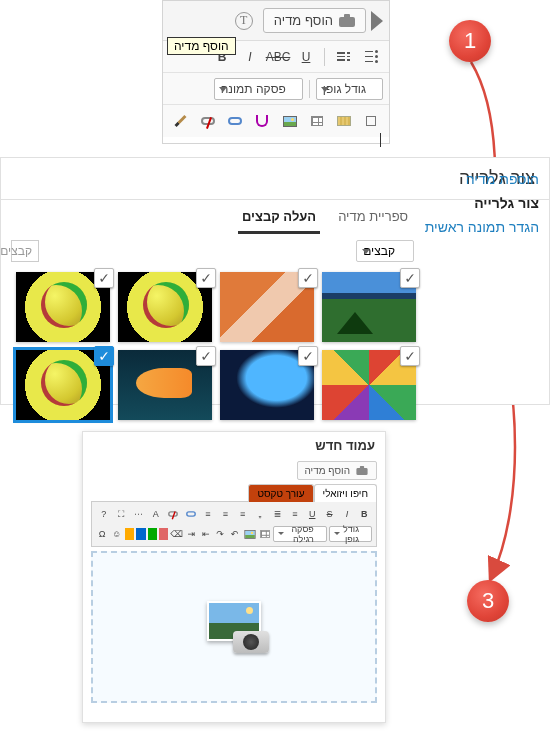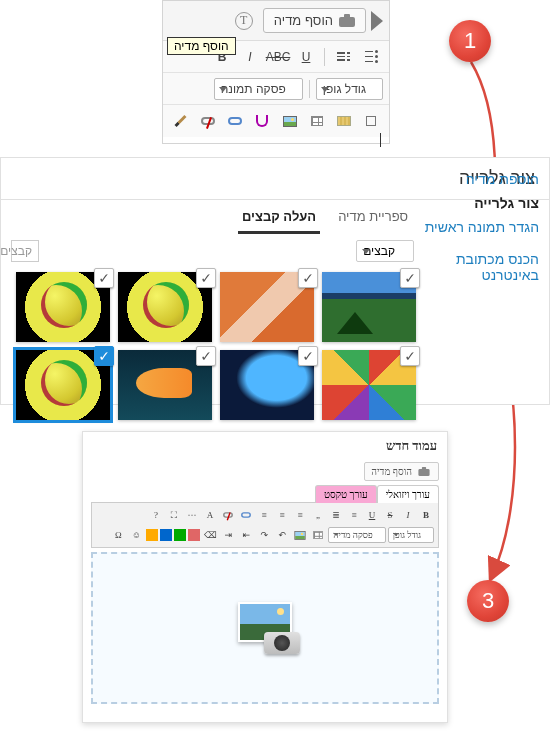--- a/index.html
+++ b/index.html
@@ -82,32 +82,31 @@
   .thumb.selected .chk { background:#1e8cdb; border-color:#1e8cdb; color:#fff; }
   .th-green { background: linear-gradient(#4a90d9 0 30%, #1b3d66 30% 38%, #2f6e2f 38%); position:relative;} .th-green::after{content:"";position:absolute;bottom:8px;left:15px;border-left:18px solid transparent;border-right:18px solid transparent;border-bottom:22px solid #0e3a0e;}
   .th-girl { background: linear-gradient(135deg,#e07a3a 0 40%, #f0c9ae 40% 62%, #d96a2e 62%);} 
   .th-planet1,.th-planet2 { background: radial-gradient(circle at 50% 50%, #e8e84a 0 38px, #000 38px); position:relative;} .th-planet1::after,.th-planet2::after{content:"";position:absolute;top:10px;left:25px;width:46px;height:46px;border-radius:50%;background:radial-gradient(circle at 30% 30%,#f5f566, #d4c830 60%, #a89020 100%);box-shadow: inset 5px -3px 0 -1px #b53a3a, inset -8px 6px 0 -3px #2fae3a;}
   .th-pencil { background: conic-gradient(#d43 0 45deg,#f4c542 45deg 90deg,#3aa956 90deg 135deg,#2f7fd6 135deg 180deg,#8a3ab5 180deg 225deg,#d43 225deg 270deg,#f4c542 270deg 315deg,#3aa956 315deg 360deg);}
   .th-galaxy { background: radial-gradient(ellipse at 60% 40%, #4fb6ff 0 30px, #0b1a3a 40px);}
   .th-fish { background: linear-gradient(#0a2a3a,#134a5a); position:relative;} .th-fish::after{content:"";position:absolute;top:18px;left:18px;width:56px;height:30px;background:linear-gradient(90deg,#f5a742,#f58a2a); border-radius: 50% 20% 20% 50%; }
 
   
   .panel3 {
-    position: absolute; top: 431px; left: 82px; width: 366px; height: 292px;
+    position: absolute; top: 431px; left: 82px; width: 304px; height: 292px;
     border: 1px solid #e0e0e0; background: #fff; direction: rtl; font-size: 10px;
     box-shadow: 0 2px 6px rgba(0,0,0,0.15);
-    font-family: Liberation Serif, serif;
   }
   .p3-hdr { padding: 6px 10px 0; }
   .p3-title { font-size: 13px; font-weight: bold; color:#333;}
   .p3-sub { font-size: 10px; color:#888; margin-top: 2px;}
   .p3-media { margin: 8px 8px 4px; }
   .p3-media .mbtn { display:inline-flex; align-items:center; gap:4px; border:1px solid #ccc; padding:2px 6px; border-radius:2px; font-size:10px; color:#555; background:#fafafa;}
   .p3-etabs { display:flex; border-bottom:1px solid #ccc; margin: 0 8px; font-size:10px;}
-  .p3-etab { padding: 3px 8px; border:1px solid #ccc; border-bottom:none; background:#f9a8d4; margin-bottom:-1px; border-radius:3px 3px 0 0;}
+  .p3-etab { padding: 3px 8px; border:1px solid #ccc; border-bottom:none; background:#c2410c; margin-bottom:-1px; border-radius:3px 3px 0 0;}
   .p3-etab.active { background:#fff;}
   .p3-toolbar { background:#f2f2f2; border:1px solid #ccc; border-top:none; margin: 0 8px; padding: 3px 4px; display:flex; flex-wrap:wrap; gap:2px; align-items:center;}
   .p3-toolbar .tb-btn { width:16px; height:16px; font-size:9px;}
   .p3-toolbar .tb-select { height:16px; font-size:9px; padding:0 12px 0 4px;} .p3-toolbar .tb-select::after{top:5px; border-width: 3px 3px 0;}
   .p3-toolbar .row { display:flex; gap:2px; align-items:center; width:100%; padding:1px 0;}
   .swatch { width:12px; height:12px;} .sw1{background:#e06666;} .sw2{background:#0a0;} .sw3{background:#06c;} .sw4{background:#fa0;}
   .p3-canvas { margin: 4px 8px 8px; height: 152px; border: 2px dashed #b8cee2; background:#f6fbff; display:flex; align-items:center; justify-content:center;}
   .placeholder-ic { width: 70px; height: 52px; position:relative;}
   .placeholder-ic .photo { position:absolute; top:0; left:8px; width:54px; height:40px; border:2px solid #fff; background: linear-gradient(#7ab8e8 0 55%, #3a6a3a 55%); box-shadow:0 2px 4px rgba(0,0,0,0.3);} .placeholder-ic .photo::after{content:"";position:absolute;top:4px;right:6px;width:7px;height:7px;background:#ffe08a;border-radius:50%;}
   .placeholder-ic .cam { position:absolute; bottom:0; right:0; width:36px; height:22px; background:linear-gradient(#e0e0e0,#bcbcbc); border-radius:4px; box-shadow:0 2px 3px rgba(0,0,0,0.3);} .placeholder-ic .cam::after{content:"";position:absolute;top:3px;left:10px;width:16px;height:16px;background:radial-gradient(#555,#222);border-radius:50%;}
@@ -218,21 +217,20 @@
 
 <div class="panel2">
   <div class="p2-head">
     <div class="p2-title">צור גלרייה</div>
   </div>
   <div class="p2-sidebar">
     <div class="side-link">הוספת מדיה</div>
     <div class="side-link active">צור גלרייה</div>
     <div class="side-link">הגדר תמונה ראשית</div>
     <div style="height:8px"></div>
-    <div class="side-link">הכנס מכתובת באינטרנט</div>
   </div>
   <div class="p2-main">
     <div class="p2-tabs">
       <div class="p2-tab">ספריית מדיה</div>
       <div class="p2-tab active">העלה קבצים</div>
     </div>
     <div class="p2-filterbar">
       <div class="p2-sel"><span>קבצים</span></div>
       <div class="p2-search">קבצים</div>
     </div>
@@ -269,21 +267,21 @@
   <div class="p3-hdr">
     <div class="p3-title">עמוד חדש</div>
   </div>
   <div class="p3-media">
     <span class="mbtn">
       <span class="camera-icon" style="transform:scale(0.7)"></span>
       <span>הוסף מדיה</span>
     </span>
   </div>
   <div class="p3-etabs">
-    <div class="p3-etab active">עורך ויזואלי</div>
+    <div class="p3-etab active">חיפו ויזואלי</div>
     <div class="p3-etab">עורך טקסט</div>
   </div>
   <div class="p3-toolbar">
     <div class="row">
       <div class="tb-btn bold">B</div>
       <div class="tb-btn ital">I</div>
       <div class="tb-btn strike">S</div>
       <div class="tb-btn under">U</div>
       <div class="tb-btn">≡</div>
       <div class="tb-btn">≣</div>
@@ -300,21 +298,21 @@
       <div class="tb-btn">A</div>
       <div class="tb-btn">⋯</div>
       <div class="tb-btn">⛶</div>
       <div class="tb-btn">?</div>
     </div>
     <div class="row">
       <div class="tb-select">
           <span>גודל גופן</span>
         </div>
       <div class="tb-select">
-          <span>פסקה מדיה</span>
+          <span>פסקה רגילה</span>
         </div>
       <div class="tb-btn">
           <span class="table-ic" style="transform:scale(0.8)"></span>
         </div>
       <div class="tb-btn">
           <span class="pic-ic" style="transform:scale(0.8)"></span>
         </div>
       <div class="tb-btn">↶</div>
       <div class="tb-btn">↷</div>
       <div class="tb-btn">⇤</div>

